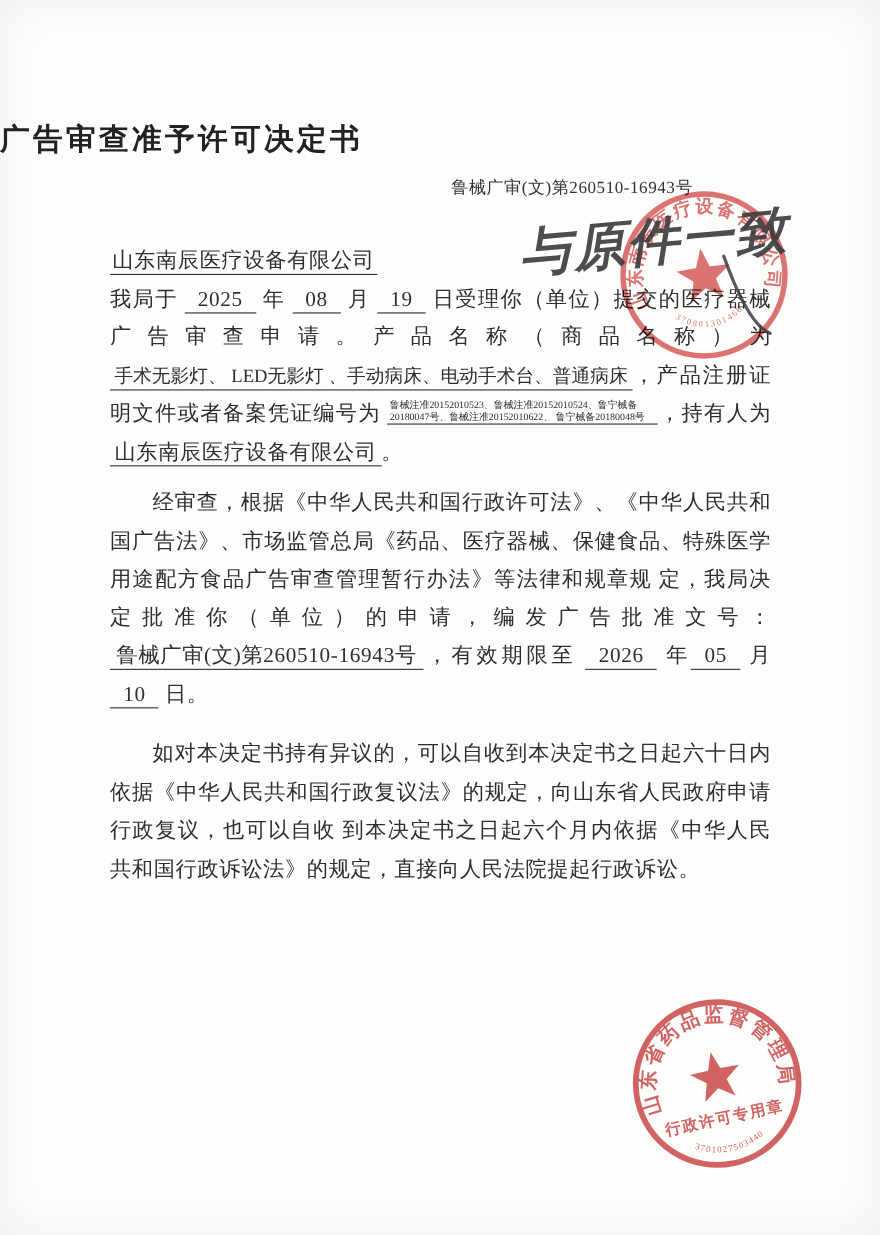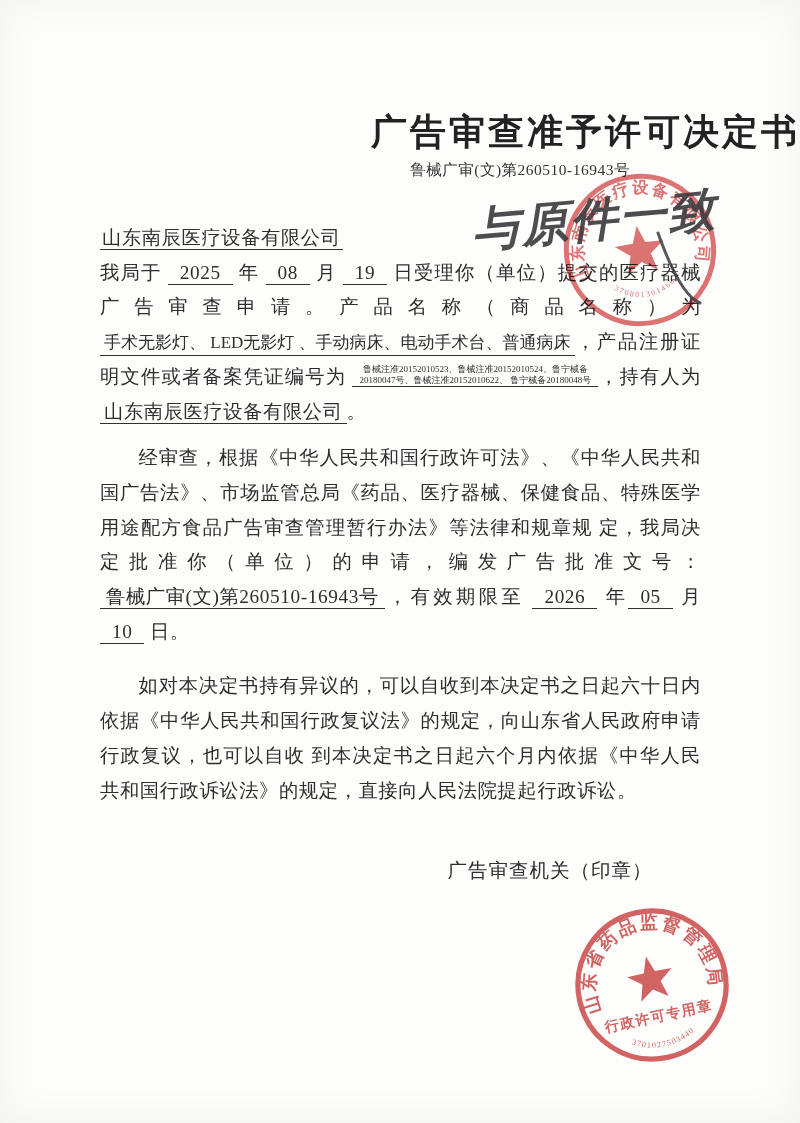--- a/index.html
+++ b/index.html
@@ -5,21 +5,21 @@
   html,body{margin:0;padding:0;background:#e8e8e8;}
   .page{
     position:relative;width:800px;height:1123px;margin:0 auto;
     background:#fdfdfc;overflow:hidden;
     box-shadow:inset 0 0 45px rgba(0,0,0,0.05);
     font-family:"Liberation Serif","DejaVu Serif",serif;
     color:#2e2e2e;
   }
   .doc-title{
     position:absolute;top:108px;left:0;width:800px;
-    text-align:right;font-size:36px;font-weight:bold;letter-spacing:3px;
+    text-align:left;font-size:27px;font-weight:bold;letter-spacing:3px;
     color:#222;
   }
   .doc-number{
     position:absolute;top:160px;left:100px;width:530px;
     text-align:right;font-size:15.5px;letter-spacing:0.5px;color:#333;
   }
   .body-block{
     position:absolute;top:221px;left:100px;width:601px;
     font-size:19.3px;line-height:34.7px;letter-spacing:0.6px;
     text-align:justify;color:#2e2e2e;
@@ -31,21 +31,21 @@
     border-bottom:1.5px solid #2f2f2f;display:inline-block;
     line-height:1.15;padding:0 8px;text-indent:0;
   }
   .blank-num{padding:0 12px;}
   .blank-small{
     font-size:17px;padding:0 4px 2px 4px;letter-spacing:0;
     vertical-align:baseline;
   }
   .blank-tiny{
     font-size:9px;line-height:11px;width:242px;padding:0 2px;
-    letter-spacing:0;vertical-align:baseline;text-align:center;
+    letter-spacing:0;vertical-align:baseline;text-align:left;
   }
   .sign-block{
     position:absolute;top:852px;left:420px;width:260px;
     text-align:center;font-size:19.5px;line-height:38px;letter-spacing:1px;
   }
   .handwriting{
     position:absolute;top:188px;left:472px;width:260px;
     font-size:47px;font-style:italic;font-weight:600;
     color:#3b3b3e;transform:rotate(-5deg);letter-spacing:2px;
     opacity:0.9;z-index:5;white-space:nowrap;
@@ -71,21 +71,20 @@
     <div><span>我局于</span> <span class="blank blank-num">2025</span> <span>年</span> <span class="blank blank-num">08</span> <span>月</span> <span class="blank blank-num">19</span> <span>日受理你（单位）提交的医疗器械广告审查申请。产品名称（商品名称）为</span> <span class="blank blank-small">手术无影灯、 LED无影灯 、手动病床、电动手术台、普通病床</span><span>，</span><span>产品注册证明文件或者备案凭证编号为</span> <span class="blank blank-tiny">鲁械注准20152010523、鲁械注准20152010524、鲁宁械备20180047号、鲁械注准20152010622、 鲁宁械备20180048号</span><span>，</span><span>持有人为</span> <span class="blank" style="padding:0 4px;">山东南辰医疗设备有限公司</span><span>。</span></div>
 
     <div class="para para-m1"><span>经审查，根据《中华人民共和国行政许可法》、《中华人民共和国广告法》、市场监管总局《药品、医疗器械、保健食品、特殊医学用途配方食品广告审查管理暂行办法》等法律和规章规 定，我局决定批准你（单位）的申请，编发广告批准文号：</span><span class="blank" style="padding:0 6px;">鲁械广审(文)第260510-16943号</span><span>，有效期限至</span> <span class="blank blank-num">2026</span> <span>年</span><span class="blank blank-num">05</span> <span>月</span><span class="blank blank-num">10</span> <span>日。</span></div>
 
     <div class="para para-m2">如对本决定书持有异议的，可以自收到本决定书之日起六十日内依据《中华人民共和国行政复议法》的规定，向山东省人民政府申请行政复议，也可以自收 到本决定书之日起六个月内依据《中华人民共和国行政诉讼法》的规定，直接向人民法院提起行政诉讼。</div>
 
 
   </div>
 
   <div class="sign-block">
-    <div>广告审查机关（印章）</div>
   </div>
 
   <div class="handwriting">与原件一致</div>
 
   <svg class="flourish" width="300" height="220">
     <path d="M 228 48 Q 250 110 270 118" stroke="#3b3b3e" stroke-width="3" fill="none" stroke-linecap="round" opacity="0.85"></path>
   </svg>
 
   <svg class="seal seal-company" viewBox="0 0 224 224">
     <defs>

